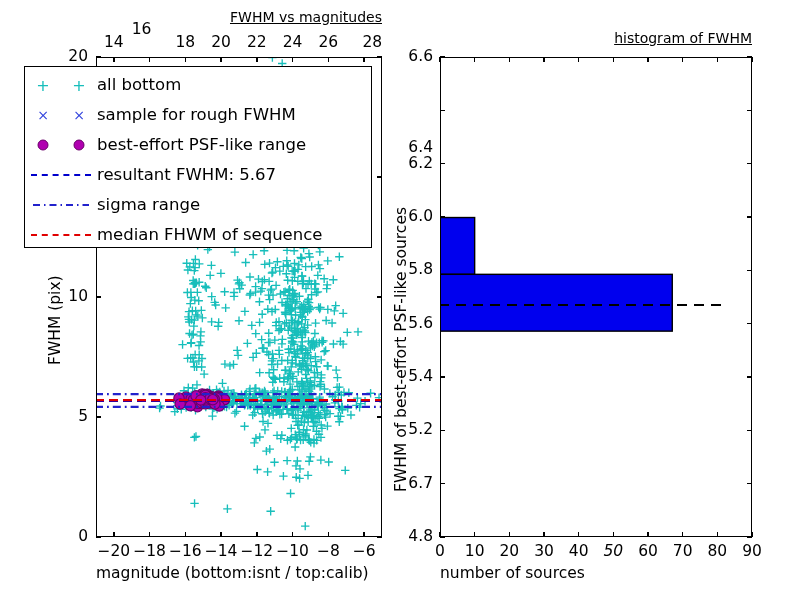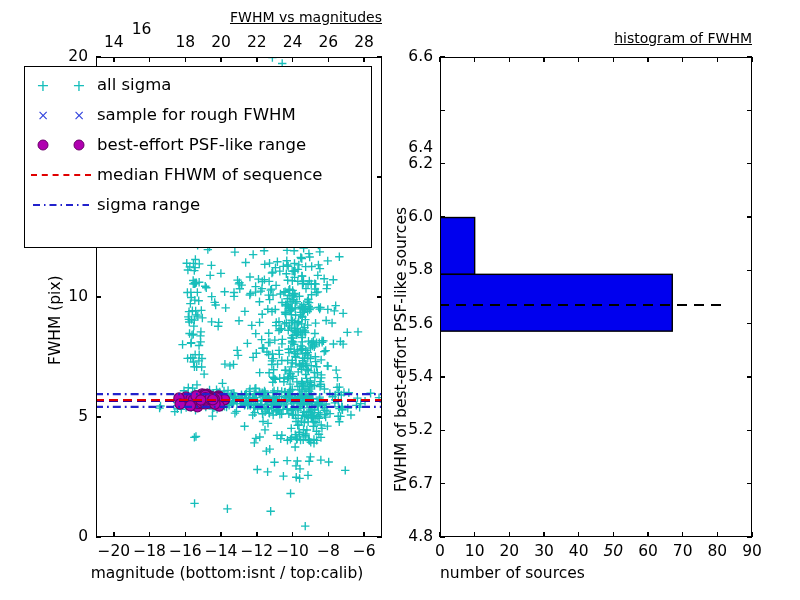--- a/index.html
+++ b/index.html
@@ -114,21 +114,21 @@
     <div class="plot-title" id="left-title" style="left:96px;width:286px;top:10px;">FWHM vs magnitudes</div>
 
     <div id="left-top-ticklabels">
         <div class="tick-label" style="left:95.875px;width:36px;top:35px;text-align:center;">14</div>
         <div class="tick-label" style="left:131.625px;width:36px;top:22px;text-align:left;">16</div>
         <div class="tick-label" style="left:167.375px;width:36px;top:35px;text-align:center;">18</div>
         <div class="tick-label" style="left:203.125px;width:36px;top:35px;text-align:center;">20</div>
         <div class="tick-label" style="left:238.875px;width:36px;top:35px;text-align:center;">22</div>
         <div class="tick-label" style="left:274.625px;width:36px;top:35px;text-align:center;">24</div>
         <div class="tick-label" style="left:310.375px;width:36px;top:35px;text-align:center;">26</div>
-        <div class="tick-label" style="left:346.125px;width:36px;top:35px;text-align:center;">28</div>
+        <div class="tick-label" style="left:346.125px;width:36px;top:35px;text-align:right;">28</div>
       </div>
 
     <div class="axes-frame" id="left-frame" style="left:96px;top:57px;width:286px;height:480px;"></div>
 
     <div id="left-ticks">
         <div class="tick tick-v" style="left:113.225px;top:532px;"></div>
         <div class="tick tick-v" style="left:113.225px;top:57px;"></div>
         <div class="tick tick-v" style="left:148.975px;top:532px;"></div>
         <div class="tick tick-v" style="left:148.975px;top:57px;"></div>
         <div class="tick tick-v" style="left:184.725px;top:532px;"></div>
@@ -1235,66 +1235,72 @@
         <div class="tick-label" style="left:342.125px;width:44px;top:544px;text-align:center;">−6</div>
       </div>
 
     <div id="left-y-ticklabels">
         <div class="tick-label" style="left:54px;width:34px;top:529px;text-align:right;">0</div>
         <div class="tick-label" style="left:54px;width:34px;top:409px;text-align:right;">5</div>
         <div class="tick-label" style="left:54px;width:34px;top:289px;text-align:right;">10</div>
         <div class="tick-label" style="left:54px;width:34px;top:49px;text-align:right;">20</div>
       </div>
 
-    <div class="axis-title" id="left-xlabel" style="left:84px;width:286px;top:566px;text-align:center;">magnitude (bottom:isnt / top:calib)</div>
+    <div class="axis-title" id="left-xlabel" style="left:96px;width:286px;top:566px;">magnitude (bottom:isnt / top:calib)</div>
 
     <div class="vert-label" id="left-ylabel" style="left:48px;top:365px;">FWHM (pix)</div>
   </div>
 
   <div id="legend-box" style="left:24px;top:66px;width:348px;height:182px;padding:3px 0 0 0;">
 
     <div class="legend-row">
       <div class="legend-handle">
         <span class="mk plusmark" style="left:18px;">+</span>
         <span class="mk plusmark" style="left:54px;">+</span>
       </div>
-      <span class="legend-text">all sigma</span>
+      <span class="legend-text">all bottom</span>
     </div>
 
     <div class="legend-row">
       <div class="legend-handle">
         <span class="mk exmark" style="left:18px;">×</span>
         <span class="mk exmark" style="left:54px;">×</span>
       </div>
       <span class="legend-text">sample for rough FWHM</span>
     </div>
 
     <div class="legend-row">
       <div class="legend-handle">
         <span class="mk dotmark" style="left:18px;"></span>
         <span class="mk dotmark" style="left:54px;"></span>
       </div>
       <span class="legend-text">best-effort PSF-like range</span>
     </div>
 
-
     <div class="legend-row">
       <div class="legend-handle">
-        <span class="dashline" style="border-color:#e00000;"></span>
+        <span class="dashline" style="border-color:#0000cc;"></span>
       </div>
-      <span class="legend-text">median FHWM of sequence</span>
+      <span class="legend-text">resultant FWHM: 5.67</span>
     </div>
 
     <div class="legend-row">
       <div class="legend-handle">
         <svg width="72" height="30" style="position:absolute;left:0;top:0;">
           <line x1="8" y1="15" x2="64" y2="15" stroke="#2222cc" stroke-width="2" stroke-dasharray="7,4,1.5,4"></line>
         </svg>
       </div>
       <span class="legend-text">sigma range</span>
+    </div>
+
+    <div class="legend-row">
+      <div class="legend-handle">
+        <span class="dashline" style="border-color:#e00000;"></span>
+      </div>
+      <span class="legend-text">median FHWM of sequence</span>
     </div>
   </div>
 
   <div id="right-panel">
 
     <div class="plot-title" id="right-title" style="left:440px;width:312px;top:31px;">histogram of FWHM</div>
 
     <div class="axes-frame" id="right-frame" style="left:440px;top:57px;width:312px;height:480px;"></div>
 
     <div id="right-ticks">

